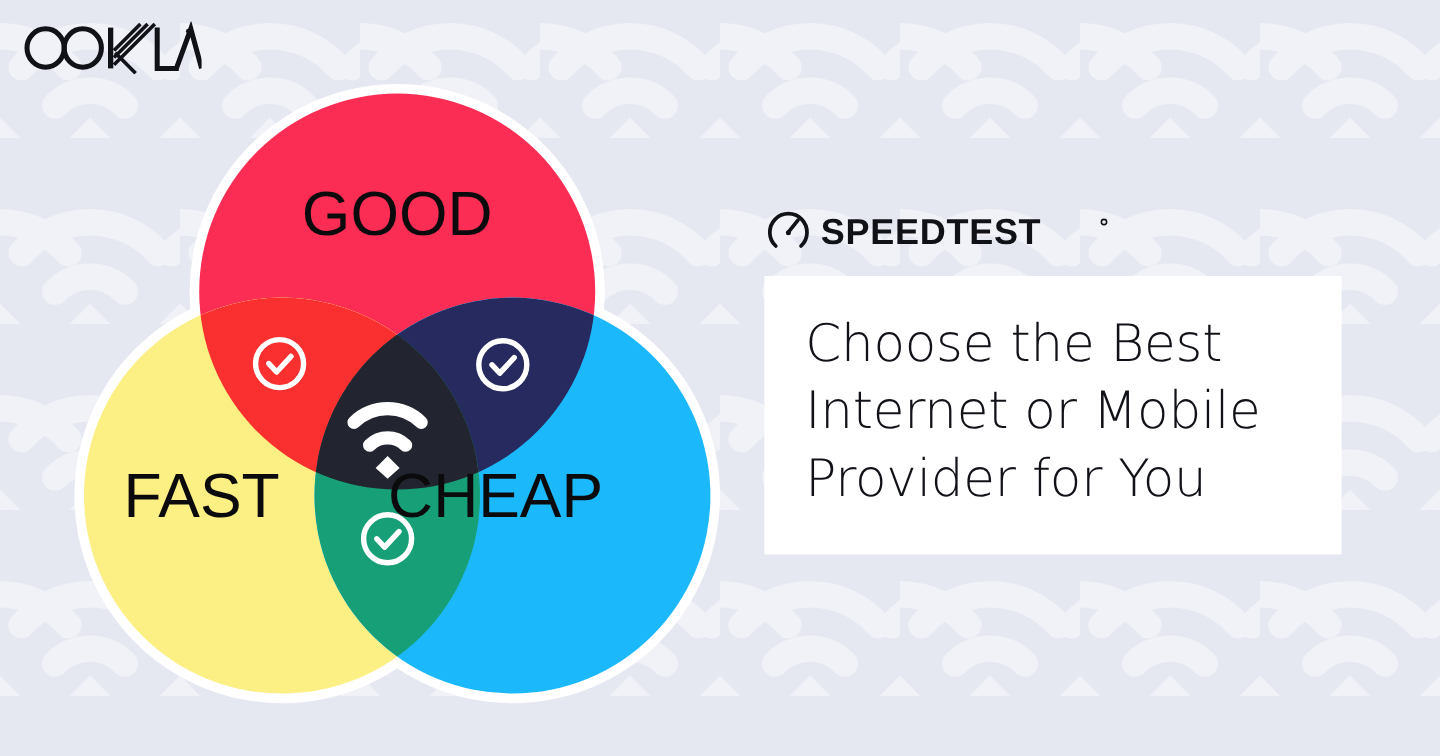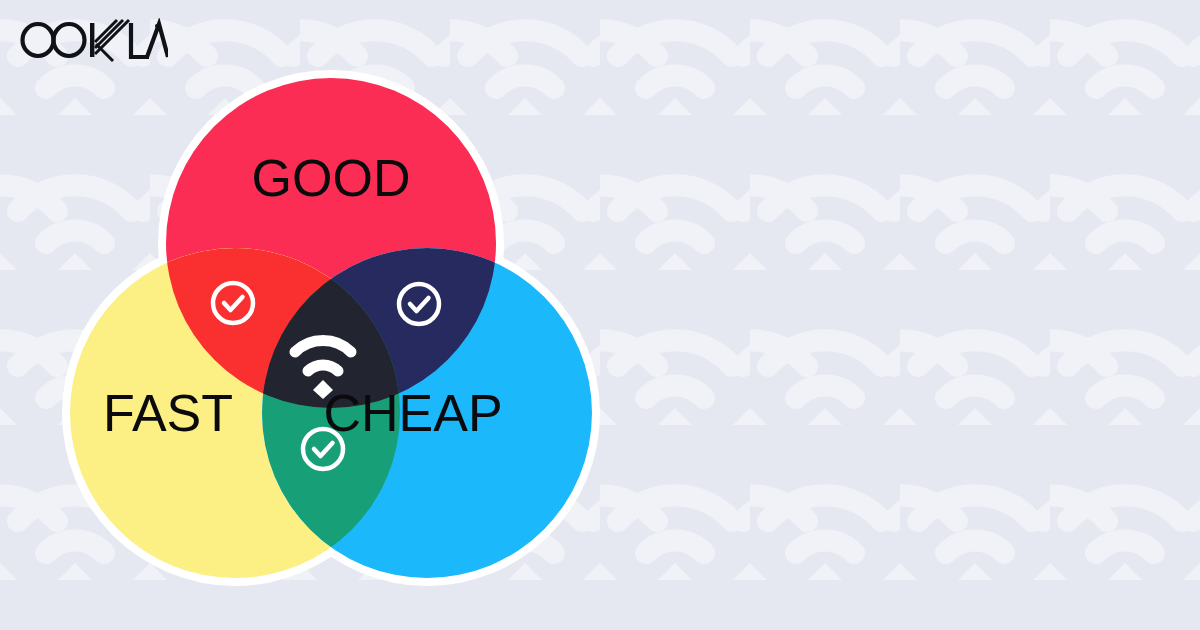--- a/index.html
+++ b/index.html
@@ -203,14 +203,35 @@
 
     <g transform="translate(268,280)">
       <g fill="none" stroke="#ffffff" stroke-width="11" stroke-linecap="round">
         <path d="M-28 4 A 40 40 0 0 1 28 4"></path>
         <path d="M-15 23 A 21.5 21.5 0 0 1 15 23"></path>
       </g>
       <path d="M0 32 L10 42 L0 51 L-10 42 Z" fill="#ffffff"></path>
     </g>
   </svg>
 
+  <div id="right-col">
+
+    <svg id="speedtest-logo" viewBox="0 0 290 40" aria-label="SPEEDTEST">
+
+      <g>
+        <path d="M9.5 33 A 15.5 15.5 0 1 1 30.5 33" fill="none" stroke="#111218" stroke-width="3.1" stroke-linecap="round"></path>
+        <path d="M20 21.5 L28 11.5" fill="none" stroke="#111218" stroke-width="3.1" stroke-linecap="round"></path>
+        <circle cx="20" cy="22" r="2.1" fill="#111218"></circle>
+      </g>
+
+      <text x="47" y="31" font-family="'Liberation Sans', sans-serif" font-size="30" font-weight="bold" letter-spacing="0.6" fill="#111218">SPEEDTEST</text>
+      <circle cx="283" cy="13" r="2.2" fill="none" stroke="#111218" stroke-width="1.3"></circle>
+    </svg>
+
+    <div id="headline-card">
+      <h1 id="headline">Choose the Best
+Internet or Mobile
+Provider for You</h1>
+    </div>
+
+  </div>
 
 </div>
 
 </body></html>

